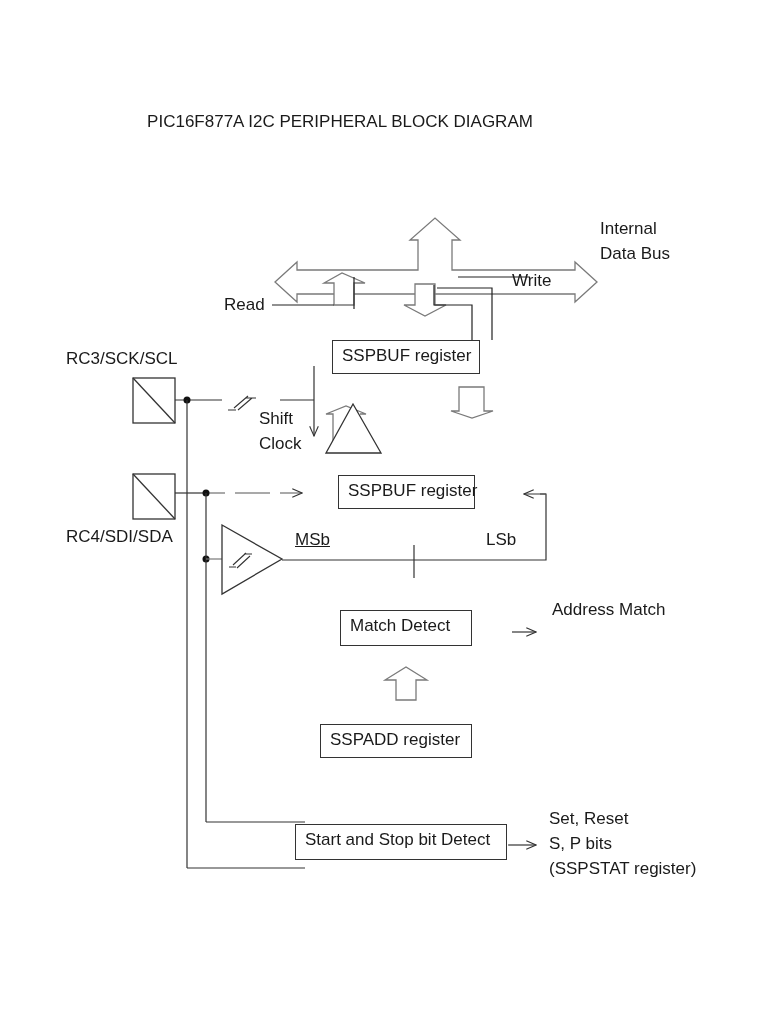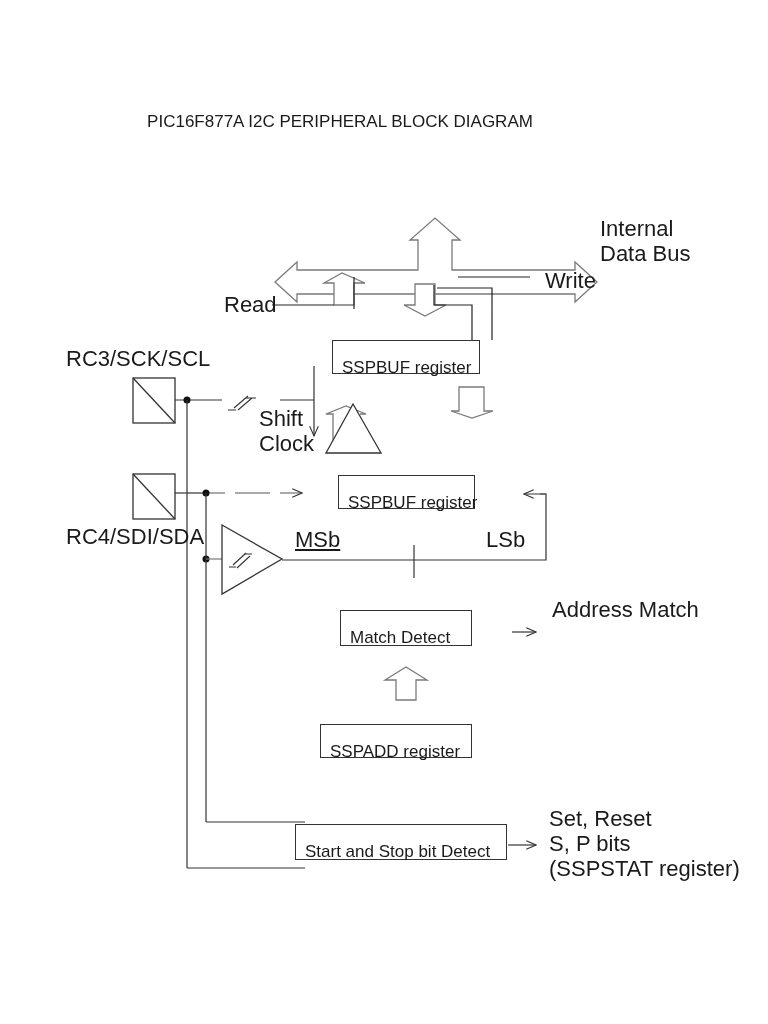--- a/index.html
+++ b/index.html
@@ -1,19 +1,19 @@
 <!DOCTYPE html>
 <html><head>
   <meta charset="utf-8">
   <style>
     html, body { margin: 0; padding: 0; background: #ffffff; }
     body { width: 768px; height: 1024px; position: relative; overflow: hidden; font-family: "Liberation Sans", sans-serif; color: #1a1a1a; }
     svg { position: absolute; left: 0; top: 0; }
-    .lbl { position: absolute; font-size: 22px; line-height: 25px; white-space: nowrap; color: #1a1a1a; }
-    .box { position: absolute; border: 1.3px solid #333; background: #fff; font-size: 17px; line-height: 22px; padding: 16px 9px; white-space: nowrap; box-sizing: border-box; }
+    .lbl { position: absolute; font-size: 17px; line-height: 25px; white-space: nowrap; color: #1a1a1a; }
+    .box { position: absolute; border: 1.3px solid #333; background: #fff; font-size: 17px; line-height: 22px; padding: 4px 9px; white-space: nowrap; box-sizing: border-box; }
     .title { position: absolute; left: 0; width: 680px; top: 112px; text-align: center; font-size: 17px; }
   </style>
 </head>
 <body>
 
 <div class="title">PIC16F877A I2C PERIPHERAL BLOCK DIAGRAM</div>
 
 <svg width="768" height="1024" viewBox="0 0 768 1024">
   <defs>
     <marker id="openArrow" viewBox="0 0 10 10" refX="9" refY="5" markerWidth="9" markerHeight="9" orient="auto">
@@ -70,21 +70,21 @@
   <path d="M396,700 L396,680 L385,680 L406,667 L427,680 L416,680 L416,700 Z" fill="#fff" stroke="#7a7a7a" stroke-width="1.3"></path>
 
   <line x1="508" y1="845" x2="536" y2="845" stroke="#333" stroke-width="1.2" marker-end="url(#openArrow)"></line>
 </svg>
 
 <div class="lbl" style="left:600px; top:216px;">
   <div>Internal</div>
   <div>Data Bus</div>
 </div>
 <div class="lbl" style="left:224px; top:292px;">Read</div>
-<div class="lbl" style="left:512px; top:268px;margin-left:33px;">Write</div>
+<div class="lbl" style="left:512px; top:268px;">Write</div>
 <div class="lbl" style="left:66px; top:346px;">RC3/SCK/SCL</div>
 <div class="lbl" style="left:66px; top:524px;">RC4/SDI/SDA</div>
 <div class="lbl" style="left:259px; top:406px;">
   <div>Shift</div>
   <div>Clock</div>
 </div>
 <div class="lbl" style="left:295px; top:527px;text-decoration:underline;">MSb</div>
 <div class="lbl" style="left:486px; top:527px;">LSb</div>
 <div class="lbl" style="left:552px; top:597px;">Address Match</div>
 <div class="lbl" style="left:549px; top:806px;">

